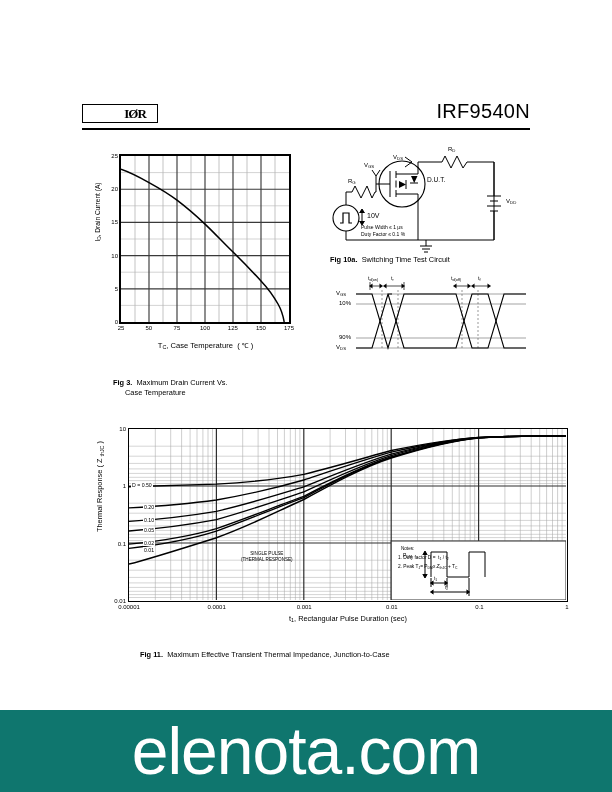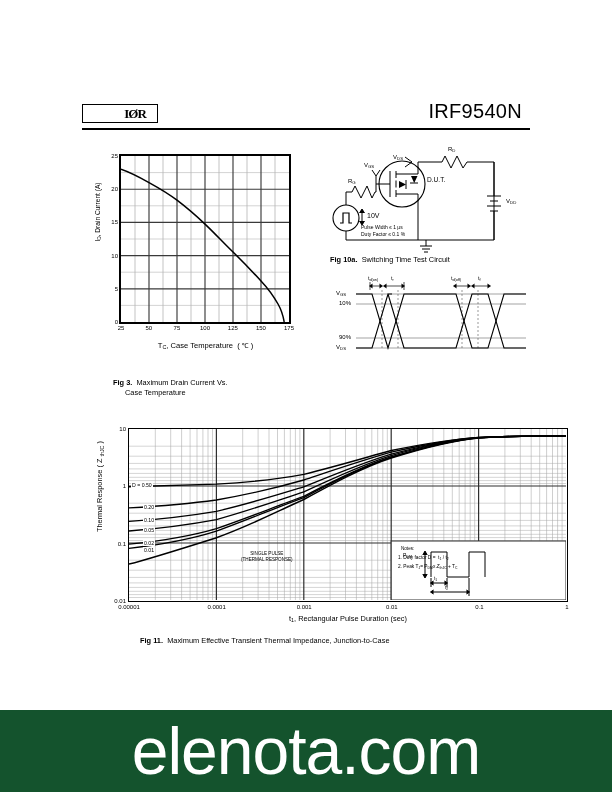--- a/index.html
+++ b/index.html
@@ -8,21 +8,21 @@
     font-family:"Liberation Sans", sans-serif;
     color:#000;position:relative;overflow:hidden;
   }
   .page{position:absolute;inset:0;}
 
   
   .hdr{position:absolute;left:82px;top:104px;width:448px;height:34px;}
   .logo{position:absolute;left:0;top:0;width:44px;height:17px;border:1.6px solid #000;
         display:flex;align-items:center;justify-content:center;
         font-family:"Liberation Serif",serif;font-weight:bold;font-size:13px;letter-spacing:-1px;padding-left:30px;}
-  .part{position:absolute;right:8px;top:-4px;font-size:20px;letter-spacing:.3px;}
+  .part{position:absolute;right:0;top:-4px;font-size:20px;letter-spacing:.3px;}
   .hdr-rule{position:absolute;left:0;top:24px;width:448px;height:2px;background:#000;}
 
   
   .cap{position:absolute;font-size:7.4px;line-height:10px;}
   .cap b{font-weight:bold;}
   .lbl{position:absolute;font-size:6px;line-height:7px;white-space:nowrap;}
   sub{font-size:.72em;vertical-align:-.22em;}
 
   
   #fig9{position:absolute;left:78px;top:148px;width:240px;height:230px;}
@@ -442,21 +442,21 @@
       <span class="xtick" style="left:60%">0.01</span>
       <span class="xtick" style="left:80%">0.1</span>
       <span class="xtick" style="left:100%">1</span>
     </div>
 
     <div class="xtitle">
       t<sub>1</sub>, Rectangular Pulse Duration (sec)
     </div>
   </div>
 
-  <div class="cap" style="left:140px;top:636px;width:400px;">
+  <div class="cap" style="left:140px;top:650px;width:400px;">
     <b>Fig 11.</b>&nbsp;&nbsp;<span>Maximum Effective Transient Thermal Impedance, Junction-to-Case</span>
   </div>
 
-  <div class="banner" id="banner" style="background: #14532d;">
+  <div class="banner" id="banner" style="background: #0f766e;">
     <span class="banner-txt">elenota.com</span>
   </div>
 
 </div>
 
 </body></html>

